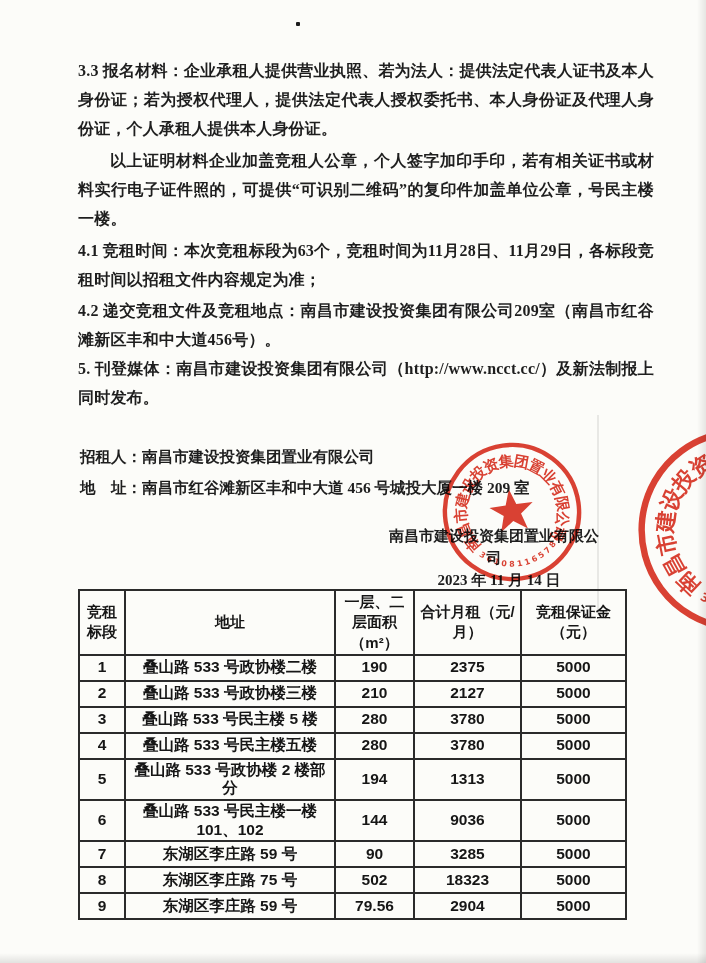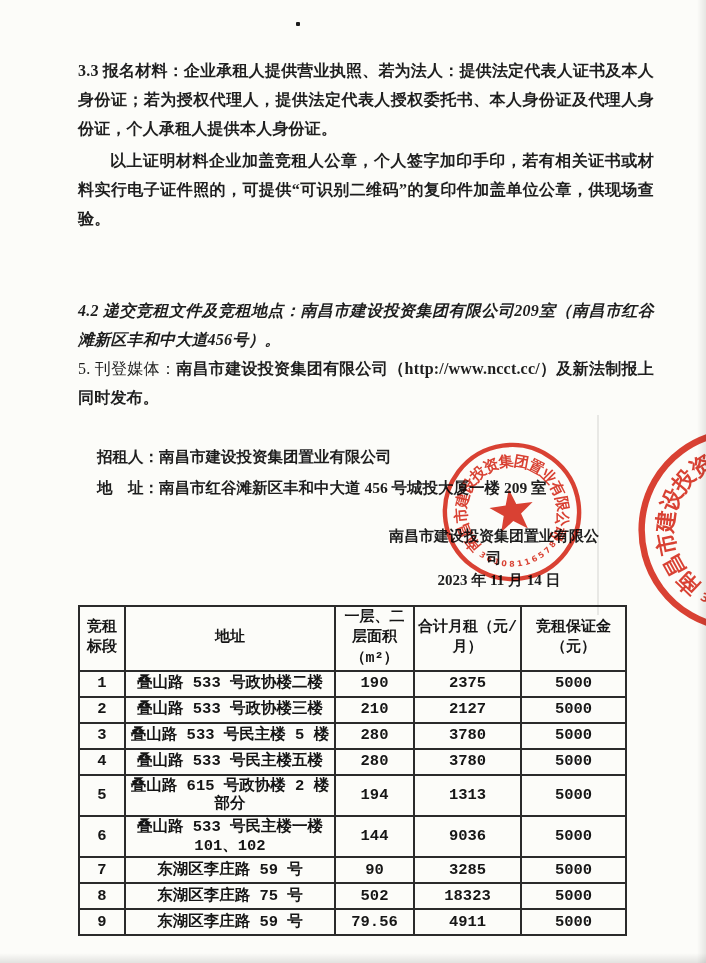--- a/index.html
+++ b/index.html
@@ -5,28 +5,28 @@
   html,body{margin:0;padding:0;background:#e8e8e6;}
   .page{
     position:relative;width:706px;height:963px;margin:0 auto;
     background:#fcfcf9;overflow:hidden;
     font-family:"Liberation Serif","DejaVu Serif",serif;color:#1e1e1e;
   }
   .para{position:absolute;left:78px;width:576px;margin:0;
     font-size:16px;line-height:29px;font-weight:600;text-align:justify;letter-spacing:.2px;}
   .heading{font-weight:800;}
   .indent2{text-indent:2em;}
-  .bold-label{font-weight:400;}
-  .contact{position:absolute;left:97px;top:441px;font-size:15.5px;font-weight:600;line-height:31px;}
+  .bold-label{font-weight:700;}
+  .contact{position:absolute;left:80px;top:441px;font-size:15.5px;font-weight:600;line-height:31px;}
   .contact-line{white-space:nowrap;}
   .signature{position:absolute;left:386px;top:525px;width:216px;text-align:center;
     font-size:15px;font-weight:700;line-height:22px;}
   .signature .date{font-weight:600;padding-left:10px;}
-  .bid-table{position:absolute;left:78px;top:605px;border-collapse:collapse;
-    font-family:Liberation Mono, monospace;}
+  .bid-table{position:absolute;left:78px;top:589px;border-collapse:collapse;
+    font-family:Liberation Sans, sans-serif;}
   .bid-table th,.bid-table td{border:2px solid #2b2b2b;text-align:center;vertical-align:middle;
     padding:1px 2px;color:#161616;}
   .bid-table th{font-size:15px;font-weight:800;line-height:1.35;height:60px;}
   .bid-table td{font-size:15.5px;font-weight:600;line-height:1.2;}
   .bid-table tr.r{height:26px;}
   .bid-table tr.tall{height:40px;}
   .seal{position:absolute;mix-blend-mode:multiply;opacity:.92;}
   .seal-text{font-family:"DejaVu Sans","Liberation Sans",sans-serif;font-weight:700;
     font-size:17px;letter-spacing:-1.2px;}
   .seal-num{font-family:"DejaVu Sans","Liberation Sans",sans-serif;font-weight:700;
@@ -39,22 +39,23 @@
     background:linear-gradient(to bottom,rgba(0,0,0,0),rgba(0,0,0,.10));}
 </style>
 </head>
 <body>
 
 <div class="page">
 
   <div class="ink-dot"></div>
 
   <p class="para" style="top:56px;">3.3 报名材料：企业承租人提供营业执照、若为法人：提供法定代表人证书及本人身份证；若为授权代理人，提供法定代表人授权委托书、本人身份证及代理人身份证，个人承租人提供本人身份证。</p>
-  <p class="para indent2" style="top:146px;">以上证明材料企业加盖竞租人公章，个人签字加印手印，若有相关证书或材料实行电子证件照的，可提供“可识别二维码”的复印件加盖单位公章，供现场查验。</p>
-  <p class="para" style="top:296px;font-style:italic;">4.2 递交竞租文件及竞租地点：南昌市建设投资集团有限公司209室（南昌市红谷滩新区丰和中大道456号）。</p>
+  <p class="para indent2" style="top:146px;">以上证明材料企业加盖竞租人公章，个人签字加印手印，若有相关证书或材料实行电子证件照的，可提供“可识别二维码”的复印件加盖单位公章，号民主楼一楼。</p>
+  <p class="para" style="top:236px;">4.1 竞租时间：本次竞租标段为63个，竞租时间为11月28日、11月29日，各标段竞租时间以招租文件内容规定为准；</p>
+  <p class="para" style="top:296px;">4.2 递交竞租文件及竞租地点：南昌市建设投资集团有限公司209室（南昌市红谷滩新区丰和中大道456号）。</p>
   <p class="para" style="top:354px;"><span class="bold-label">5. 刊登媒体：</span><span>南昌市建设投资集团有限公司（http://www.ncct.cc/）及新法制报上同时发布。</span></p>
 
   <div class="contact">
     <div class="contact-line"><span>招租人：</span><span>南昌市建设投资集团置业有限公司</span></div>
     <div class="contact-line"><span>地　址：</span><span>南昌市红谷滩新区丰和中大道 456 号城投大厦一楼 209 室</span></div>
   </div>
 
   <div class="signature">
     <div>南昌市建设投资集团置业有限公司</div>
     <div class="date">2023 年 11 月 14 日</div>
@@ -121,21 +122,21 @@
       </tr>
       <tr class="r">
         <td>4</td>
         <td>叠山路 533 号民主楼五楼</td>
         <td>280</td>
         <td>3780</td>
         <td>5000</td>
       </tr>
       <tr class="r">
         <td>5</td>
-        <td>叠山路 615 号政协楼 2 楼部分</td>
+        <td>叠山路 533 号政协楼 2 楼部分</td>
         <td>194</td>
         <td>1313</td>
         <td>5000</td>
       </tr>
       <tr class="tall">
         <td>6</td>
         <td>叠山路 533 号民主楼一楼 101、102</td>
         <td>144</td>
         <td>9036</td>
         <td>5000</td>
@@ -151,21 +152,21 @@
         <td>8</td>
         <td>东湖区李庄路 75 号</td>
         <td>502</td>
         <td>18323</td>
         <td>5000</td>
       </tr>
       <tr class="r">
         <td>9</td>
         <td>东湖区李庄路 59 号</td>
         <td>79.56</td>
-        <td>4911</td>
+        <td>2904</td>
         <td>5000</td>
       </tr>
     </tbody>
   </table>
 
   <div class="edge-right"></div>
   <div class="edge-bottom"></div>
 </div>
 
 </body></html>

